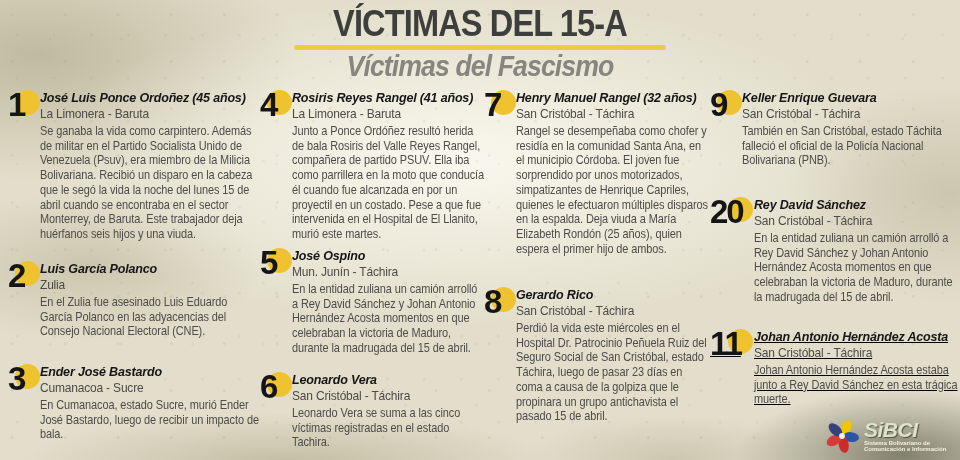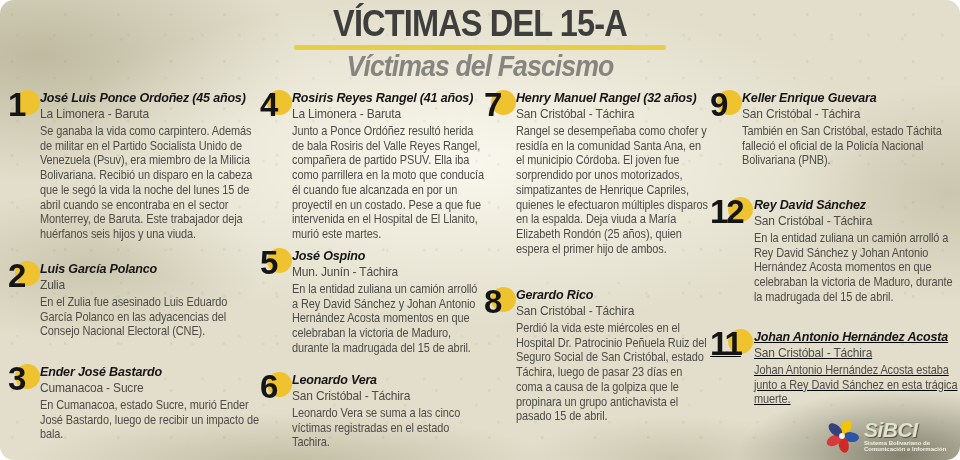--- a/index.html
+++ b/index.html
@@ -10,21 +10,20 @@
     overflow:hidden;
     background-color:#e2decb;
     background-image:
       radial-gradient(ellipse 60% 50% at 48% 35%, rgba(251,249,240,.95), rgba(251,249,240,0) 72%),
       radial-gradient(ellipse 42% 42% at 4% 12%, rgba(148,143,108,.45), rgba(148,143,108,0) 65%),
       radial-gradient(ellipse 30% 26% at 9% 58%, rgba(148,143,108,.30), rgba(148,143,108,0) 62%),
       radial-gradient(ellipse 26% 36% at 99% 42%, rgba(158,153,122,.35), rgba(158,153,122,0) 66%),
       radial-gradient(ellipse 24% 20% at 94% 99%, rgba(66,66,46,.60), rgba(66,66,46,0) 72%),
       radial-gradient(ellipse 40% 16% at 30% 101%, rgba(140,135,100,.38), rgba(140,135,100,0) 70%),
       radial-gradient(ellipse 22% 14% at 70% 100%, rgba(150,145,112,.30), rgba(150,145,112,0) 70%);
-    border-radius: 14px;
   }
   
   #poster::after{
     content:"";position:absolute;inset:0;pointer-events:none;
     background-image:
       radial-gradient(circle at 23% 31%, rgba(120,115,85,.10) 0 1px, transparent 2px),
       radial-gradient(circle at 71% 64%, rgba(120,115,85,.08) 0 1px, transparent 2px),
       radial-gradient(circle at 47% 82%, rgba(120,115,85,.08) 0 1px, transparent 2px);
     background-size:53px 47px, 71px 61px, 37px 43px;
   }
@@ -153,21 +152,21 @@
   <div class="entry e9">
     <div class="badge"><span class="circle"></span><span class="num">9</span></div>
     <div class="content">
       <h3>Keller Enrique Guevara</h3>
       <div class="loc">San Cristóbal - Táchira</div>
       <p>También en San Cristóbal, estado Táchita falleció el oficial de la Policía Nacional Bolivariana (PNB).</p>
     </div>
   </div>
 
   <div class="entry e10 wide">
-    <div class="badge"><span class="circle"></span><span class="num">12</span></div>
+    <div class="badge"><span class="circle"></span><span class="num">20</span></div>
     <div class="content">
       <h3>Rey David Sánchez</h3>
       <div class="loc">San Cristóbal - Táchira</div>
       <p>En la entidad zuliana un camión arrolló a Rey David Sánchez y Johan Antonio Hernández Acosta momentos en que celebraban la victoria de Maduro, durante la madrugada del 15 de abril.</p>
     </div>
   </div>
 
   <div class="entry e11 wide">
     <div class="badge"><span class="circle"></span><span class="num">11</span></div>
     <div class="content">

